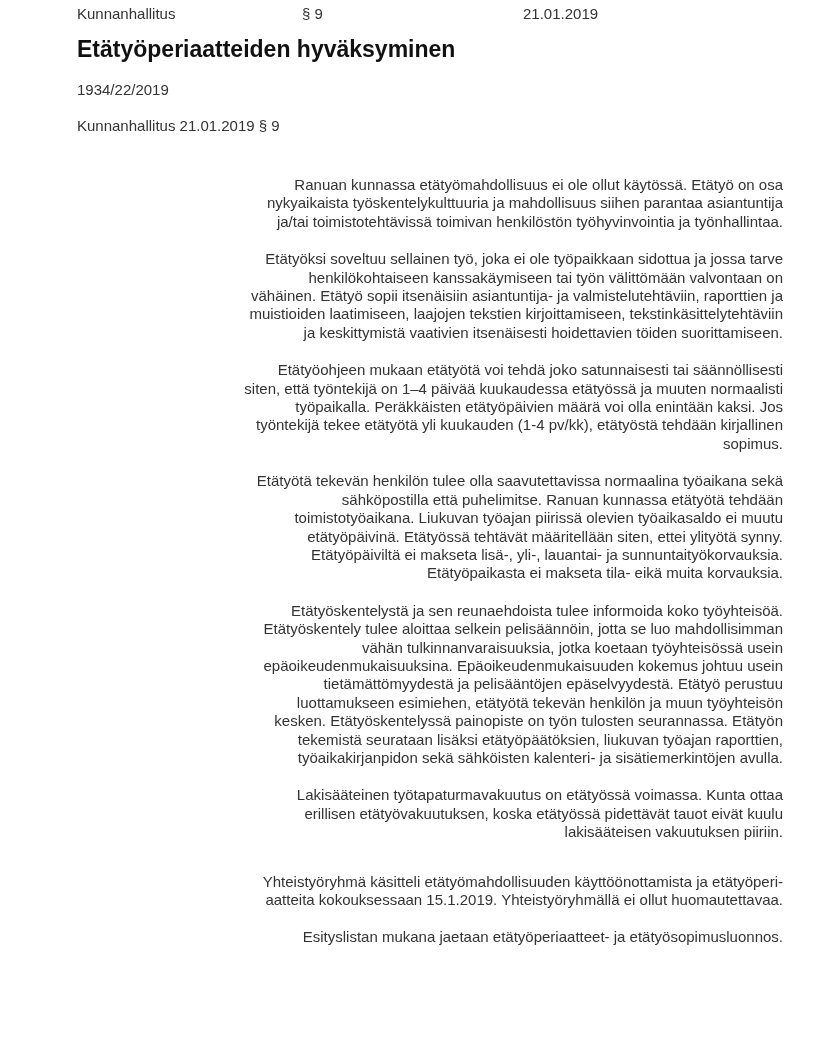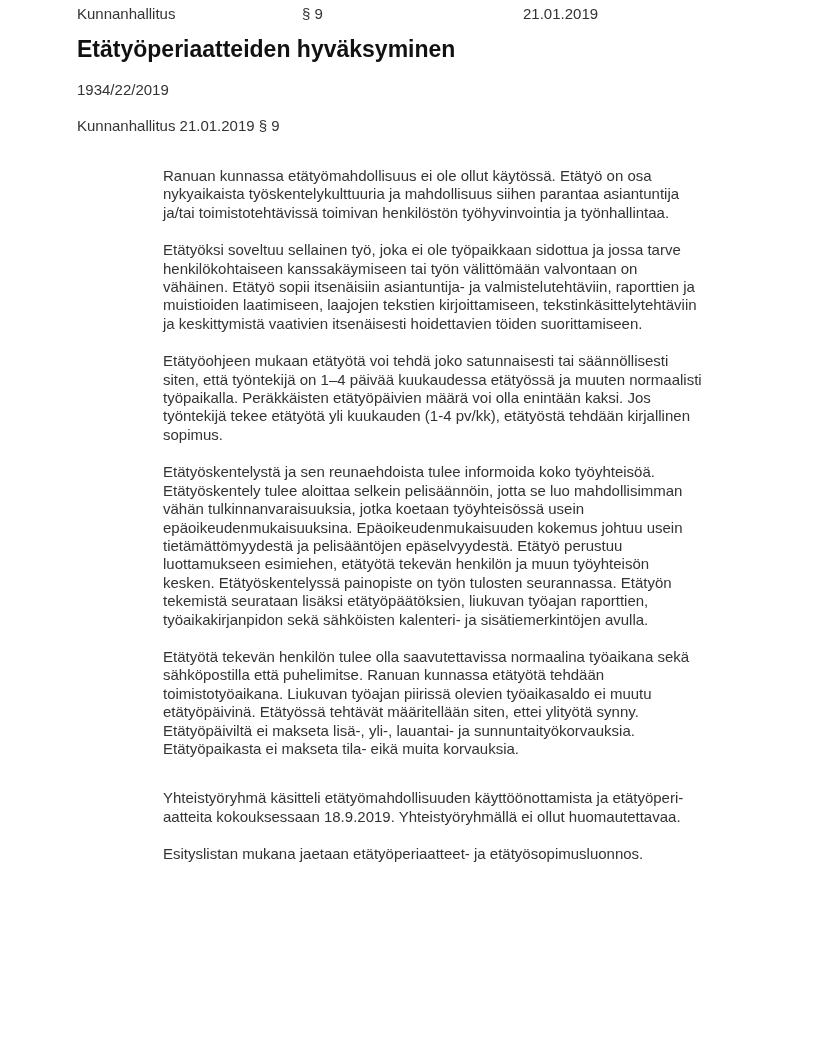--- a/index.html
+++ b/index.html
@@ -45,23 +45,24 @@
     text-align: right;
   }
   .subheading {
     position: absolute;
     top: 117px;
     left: 77px;
     white-space: nowrap;
   }
   .doc-body {
     position: absolute;
-    top: 167px;
+    top: 176px;
     left: 163px;
     width: 620px;
+    text-align: right;
   }
   .doc-body p {
     margin: 0 0 19px 0;
     font-size: 15px;
     line-height: 18.4px;
     white-space: pre-line;
   }
   .doc-body p.extra-gap {
     margin-top: 31px;
   }
@@ -90,33 +91,36 @@
     <p>Etätyöksi soveltuu sellainen työ, joka ei ole työpaikkaan sidottua ja jossa tarve
 henkilökohtaiseen kanssakäymiseen tai työn välittömään valvontaan on
 vähäinen. Etätyö sopii itsenäisiin asiantuntija- ja valmistelutehtäviin, raporttien ja
 muistioiden laatimiseen, laajojen tekstien kirjoittamiseen, tekstinkäsittelytehtäviin
 ja keskittymistä vaativien itsenäisesti hoidettavien töiden suorittamiseen.</p>
     <p>Etätyöohjeen mukaan etätyötä voi tehdä joko satunnaisesti tai säännöllisesti
 siten, että työntekijä on 1–4 päivää kuukaudessa etätyössä ja muuten normaalisti
 työpaikalla. Peräkkäisten etätyöpäivien määrä voi olla enintään kaksi. Jos
 työntekijä tekee etätyötä yli kuukauden (1-4 pv/kk), etätyöstä tehdään kirjallinen
 sopimus.</p>
+    <p>Etätyötä tekevän henkilön tulee olla saavutettavissa normaalina työaikana sekä
+sähköpostilla että puhelimitse. Ranuan kunnassa etätyötä tehdään
+toimistotyöaikana. Liukuvan työajan piirissä olevien työaikasaldo ei muutu
+etätyöpäivinä. Etätyössä tehtävät määritellään siten, ettei ylityötä synny.
+Etätyöpäiviltä ei makseta lisä-, yli-, lauantai- ja sunnuntaityökorvauksia.
+Etätyöpaikasta ei makseta tila- eikä muita korvauksia.</p>
     <p>Etätyöskentelystä ja sen reunaehdoista tulee informoida koko työyhteisöä.
 Etätyöskentely tulee aloittaa selkein pelisäännöin, jotta se luo mahdollisimman
 vähän tulkinnanvaraisuuksia, jotka koetaan työyhteisössä usein
 epäoikeudenmukaisuuksina. Epäoikeudenmukaisuuden kokemus johtuu usein
 tietämättömyydestä ja pelisääntöjen epäselvyydestä. Etätyö perustuu
 luottamukseen esimiehen, etätyötä tekevän henkilön ja muun työyhteisön
 kesken. Etätyöskentelyssä painopiste on työn tulosten seurannassa. Etätyön
 tekemistä seurataan lisäksi etätyöpäätöksien, liukuvan työajan raporttien,
 työaikakirjanpidon sekä sähköisten kalenteri- ja sisätiemerkintöjen avulla.</p>
-    <p>Etätyötä tekevän henkilön tulee olla saavutettavissa normaalina työaikana sekä
-sähköpostilla että puhelimitse. Ranuan kunnassa etätyötä tehdään
-toimistotyöaikana. Liukuvan työajan piirissä olevien työaikasaldo ei muutu
-etätyöpäivinä. Etätyössä tehtävät määritellään siten, ettei ylityötä synny.
-Etätyöpäiviltä ei makseta lisä-, yli-, lauantai- ja sunnuntaityökorvauksia.
-Etätyöpaikasta ei makseta tila- eikä muita korvauksia.</p>
+    <p>Lakisääteinen työtapaturmavakuutus on etätyössä voimassa. Kunta ottaa
+erillisen etätyövakuutuksen, koska etätyössä pidettävät tauot eivät kuulu
+lakisääteisen vakuutuksen piiriin.</p>
     <p class="extra-gap">Yhteistyöryhmä käsitteli etätyömahdollisuuden käyttöönottamista ja etätyöperi-
-aatteita kokouksessaan 18.9.2019. Yhteistyöryhmällä ei ollut huomautettavaa.</p>
+aatteita kokouksessaan 15.1.2019. Yhteistyöryhmällä ei ollut huomautettavaa.</p>
     <p>Esityslistan mukana jaetaan etätyöperiaatteet- ja etätyösopimusluonnos.</p>
   </div>
 
 </div>
 
 </body></html>

